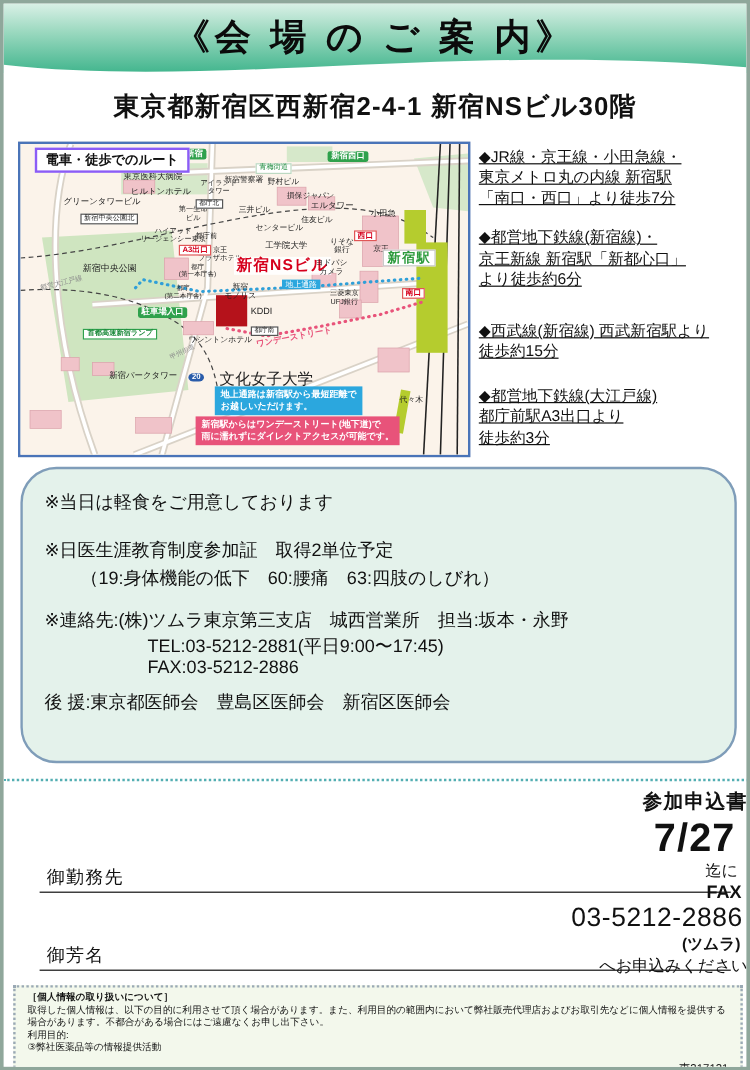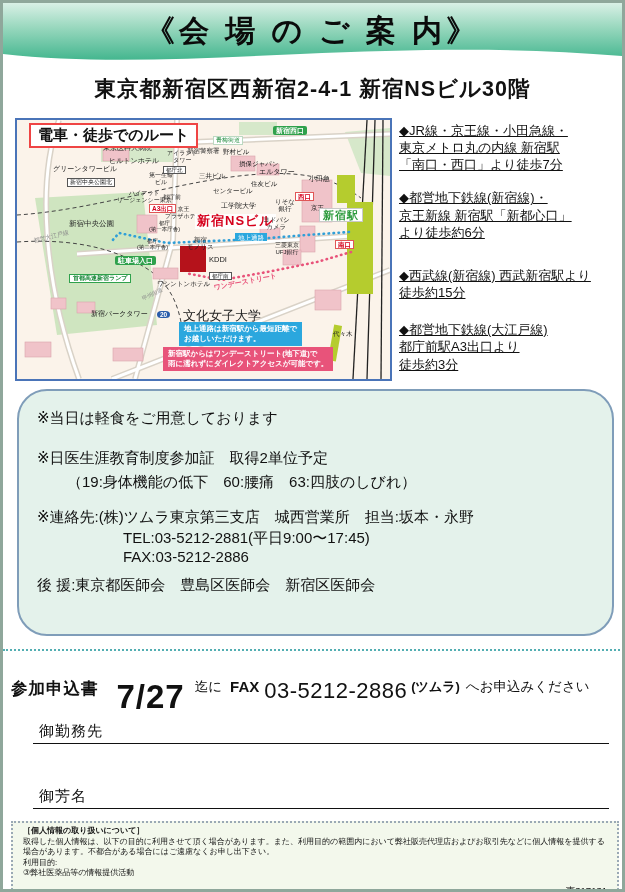--- a/index.html
+++ b/index.html
@@ -11,22 +11,22 @@
   .banner-title{position:absolute;width:100%;top:8px;text-align:center;font-size:30px;font-weight:bold;
           letter-spacing:4px;color:#0b0b0b;}
   .banner-wave{position:absolute;left:0;bottom:-1px;width:100%;height:16px;}
   
   .address{position:absolute;top:71px;left:0;width:100%;text-align:center;
            font-size:21.5px;font-weight:bold;letter-spacing:1px;}
   
   .map-panel{position:absolute;left:12px;top:115px;width:377px;height:263px;border:2px solid #4a74b8;
              box-sizing:border-box;background:#fbf3ea;overflow:hidden;}
   .map-panel svg{position:absolute;left:0;top:0;}
-  .map-route-title{position:absolute;left:12px;top:3px;border:2px solid #ef4444;background:#fff;
-                   font-weight:bold;font-size:15px;padding:1px 7px;z-index:5;}
+  .map-route-title{position:absolute;left:12px;top:3px;border:2px solid #8b5cf6;background:#fff;
+                   font-weight:bold;font-size:11px;padding:1px 7px;z-index:5;}
   .ml{position:absolute;font-size:7px;line-height:1.12;color:#222;white-space:pre;z-index:4;transform-origin:left top;}
   .ml.c{white-space:pre-line;text-align:center;}
   .box-white{background:#fff;border:1px solid #555;padding:0 2px;}
   .box-green{background:#2fa14c;color:#fff;padding:0.5px 3px;border-radius:2px;font-weight:bold;}
   .box-red{background:#fff;border:1px solid #e05656;color:#d6001c;padding:0 2px;font-weight:bold;}
   .box-blue{background:#2ba7de;color:#fff;padding:0.5px 3px;}
   .box-greenline{background:#fff;border:1px solid #2fa14c;color:#1d8a3c;padding:0 3px;font-weight:bold;}
   .red-big{color:#d6001c;font-weight:bold;font-size:13px;background:rgba(255,255,255,.88);padding:0 2px;letter-spacing:1px;}
   .station-big{color:#2e9b3e;font-weight:bold;font-size:11px;background:#fff;border:1px solid #c9c9c9;padding:0 3px;letter-spacing:1px;}
   .pink-rot{color:#e8537a;font-weight:bold;}
@@ -47,21 +47,21 @@
             font-size:15px;}
   .info-box .l2{margin-top:21px;}
   .info-box .l3{margin-top:5px;padding-left:30px;}
   .info-box .l4{margin-top:16px;}
   .info-box .l5{margin-top:2px;padding-left:86px;}
   .info-box .l6{padding-left:86px;}
   .info-box .l7{margin-top:17px;}
   .info-box .l8{margin-top:11px;}
   
   .separator{position:absolute;left:0;top:646px;width:625px;border-top:2px dotted #53aeb2;}
-  .apply-row{position:absolute;left:8px;top:675px;width:612px;display:flex;align-items:flex-start;}
+  .apply-row{position:absolute;left:8px;top:654px;width:612px;display:flex;align-items:flex-end;flex-direction:column;}
   .apply-title{font-size:16.5px;font-weight:bold;letter-spacing:1px;}
   .apply-date{font-size:33px;font-weight:bold;margin:0 10px 0 18px;letter-spacing:1px;}
   .apply-madeni{font-size:13.5px;margin-right:8px;}
   .apply-faxlbl{font-size:15px;font-weight:bold;margin-right:5px;}
   .apply-faxno{font-size:22px;letter-spacing:0.5px;margin-right:4px;}
   .apply-org{font-size:13px;font-weight:bold;margin-right:6px;}
   .apply-tail{font-size:13.5px;}
   .field-label{position:absolute;left:36px;font-size:15px;letter-spacing:1px;}
   .field-line{position:absolute;left:30px;width:576px;border-bottom:1.5px solid #111;}
   

